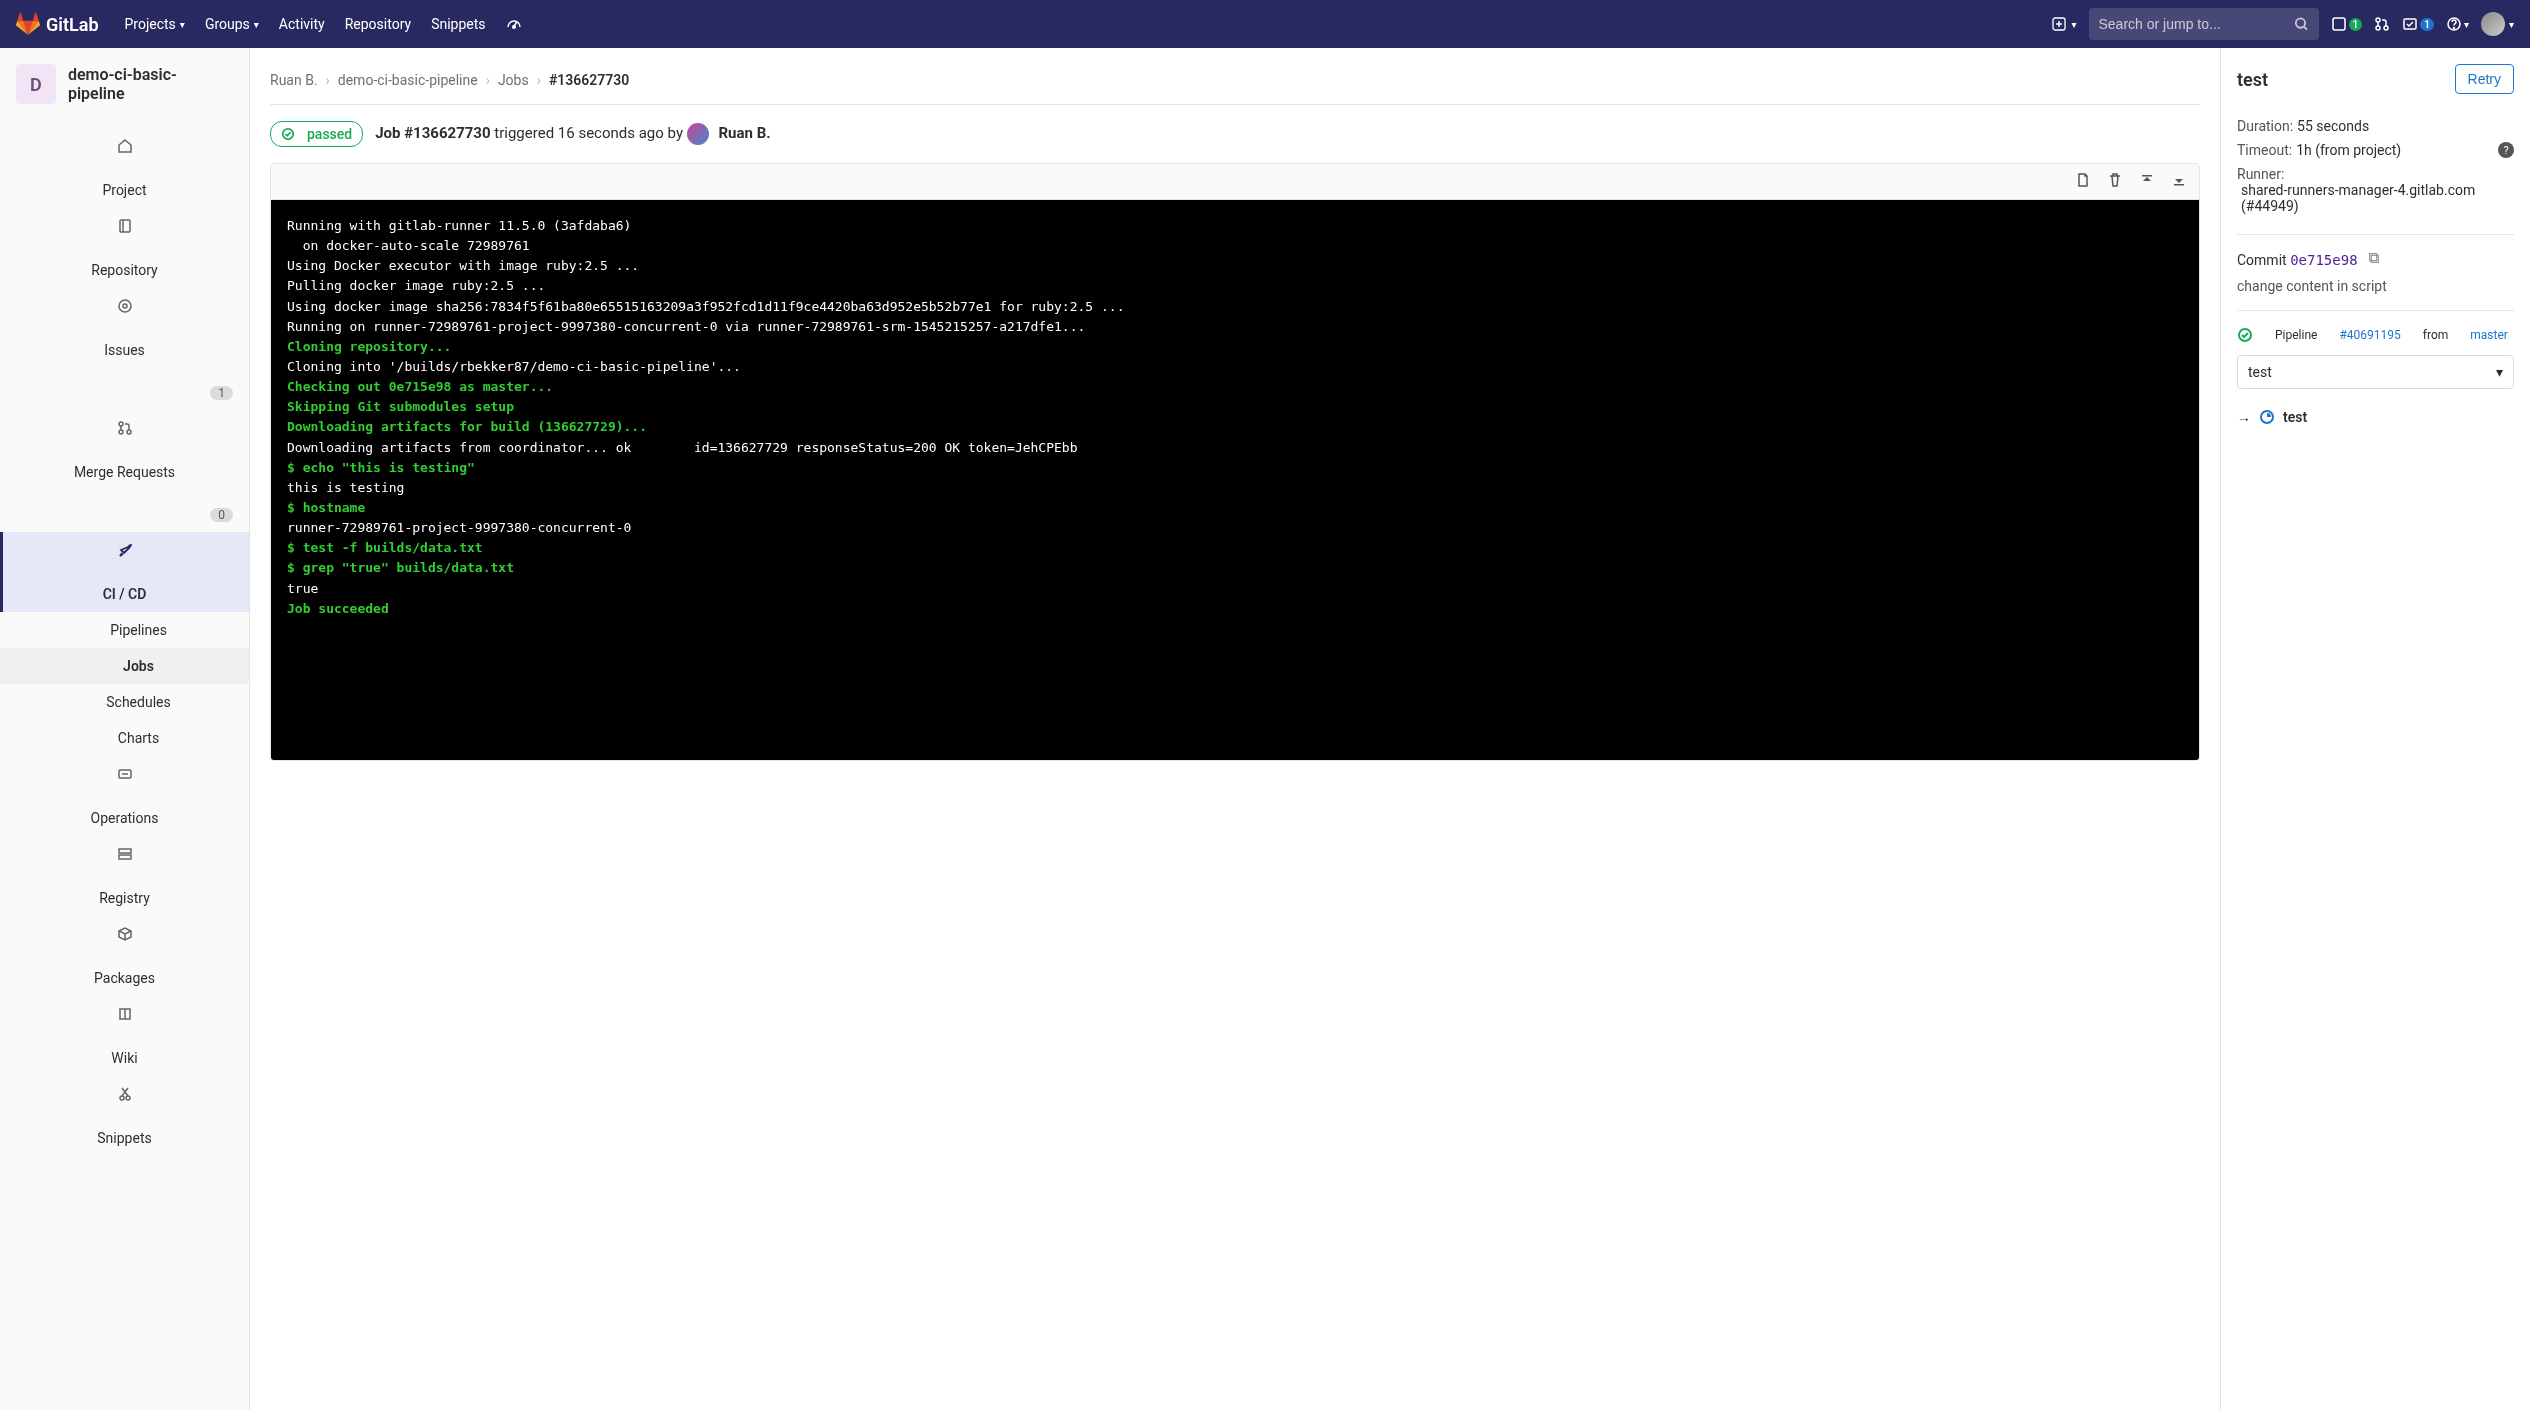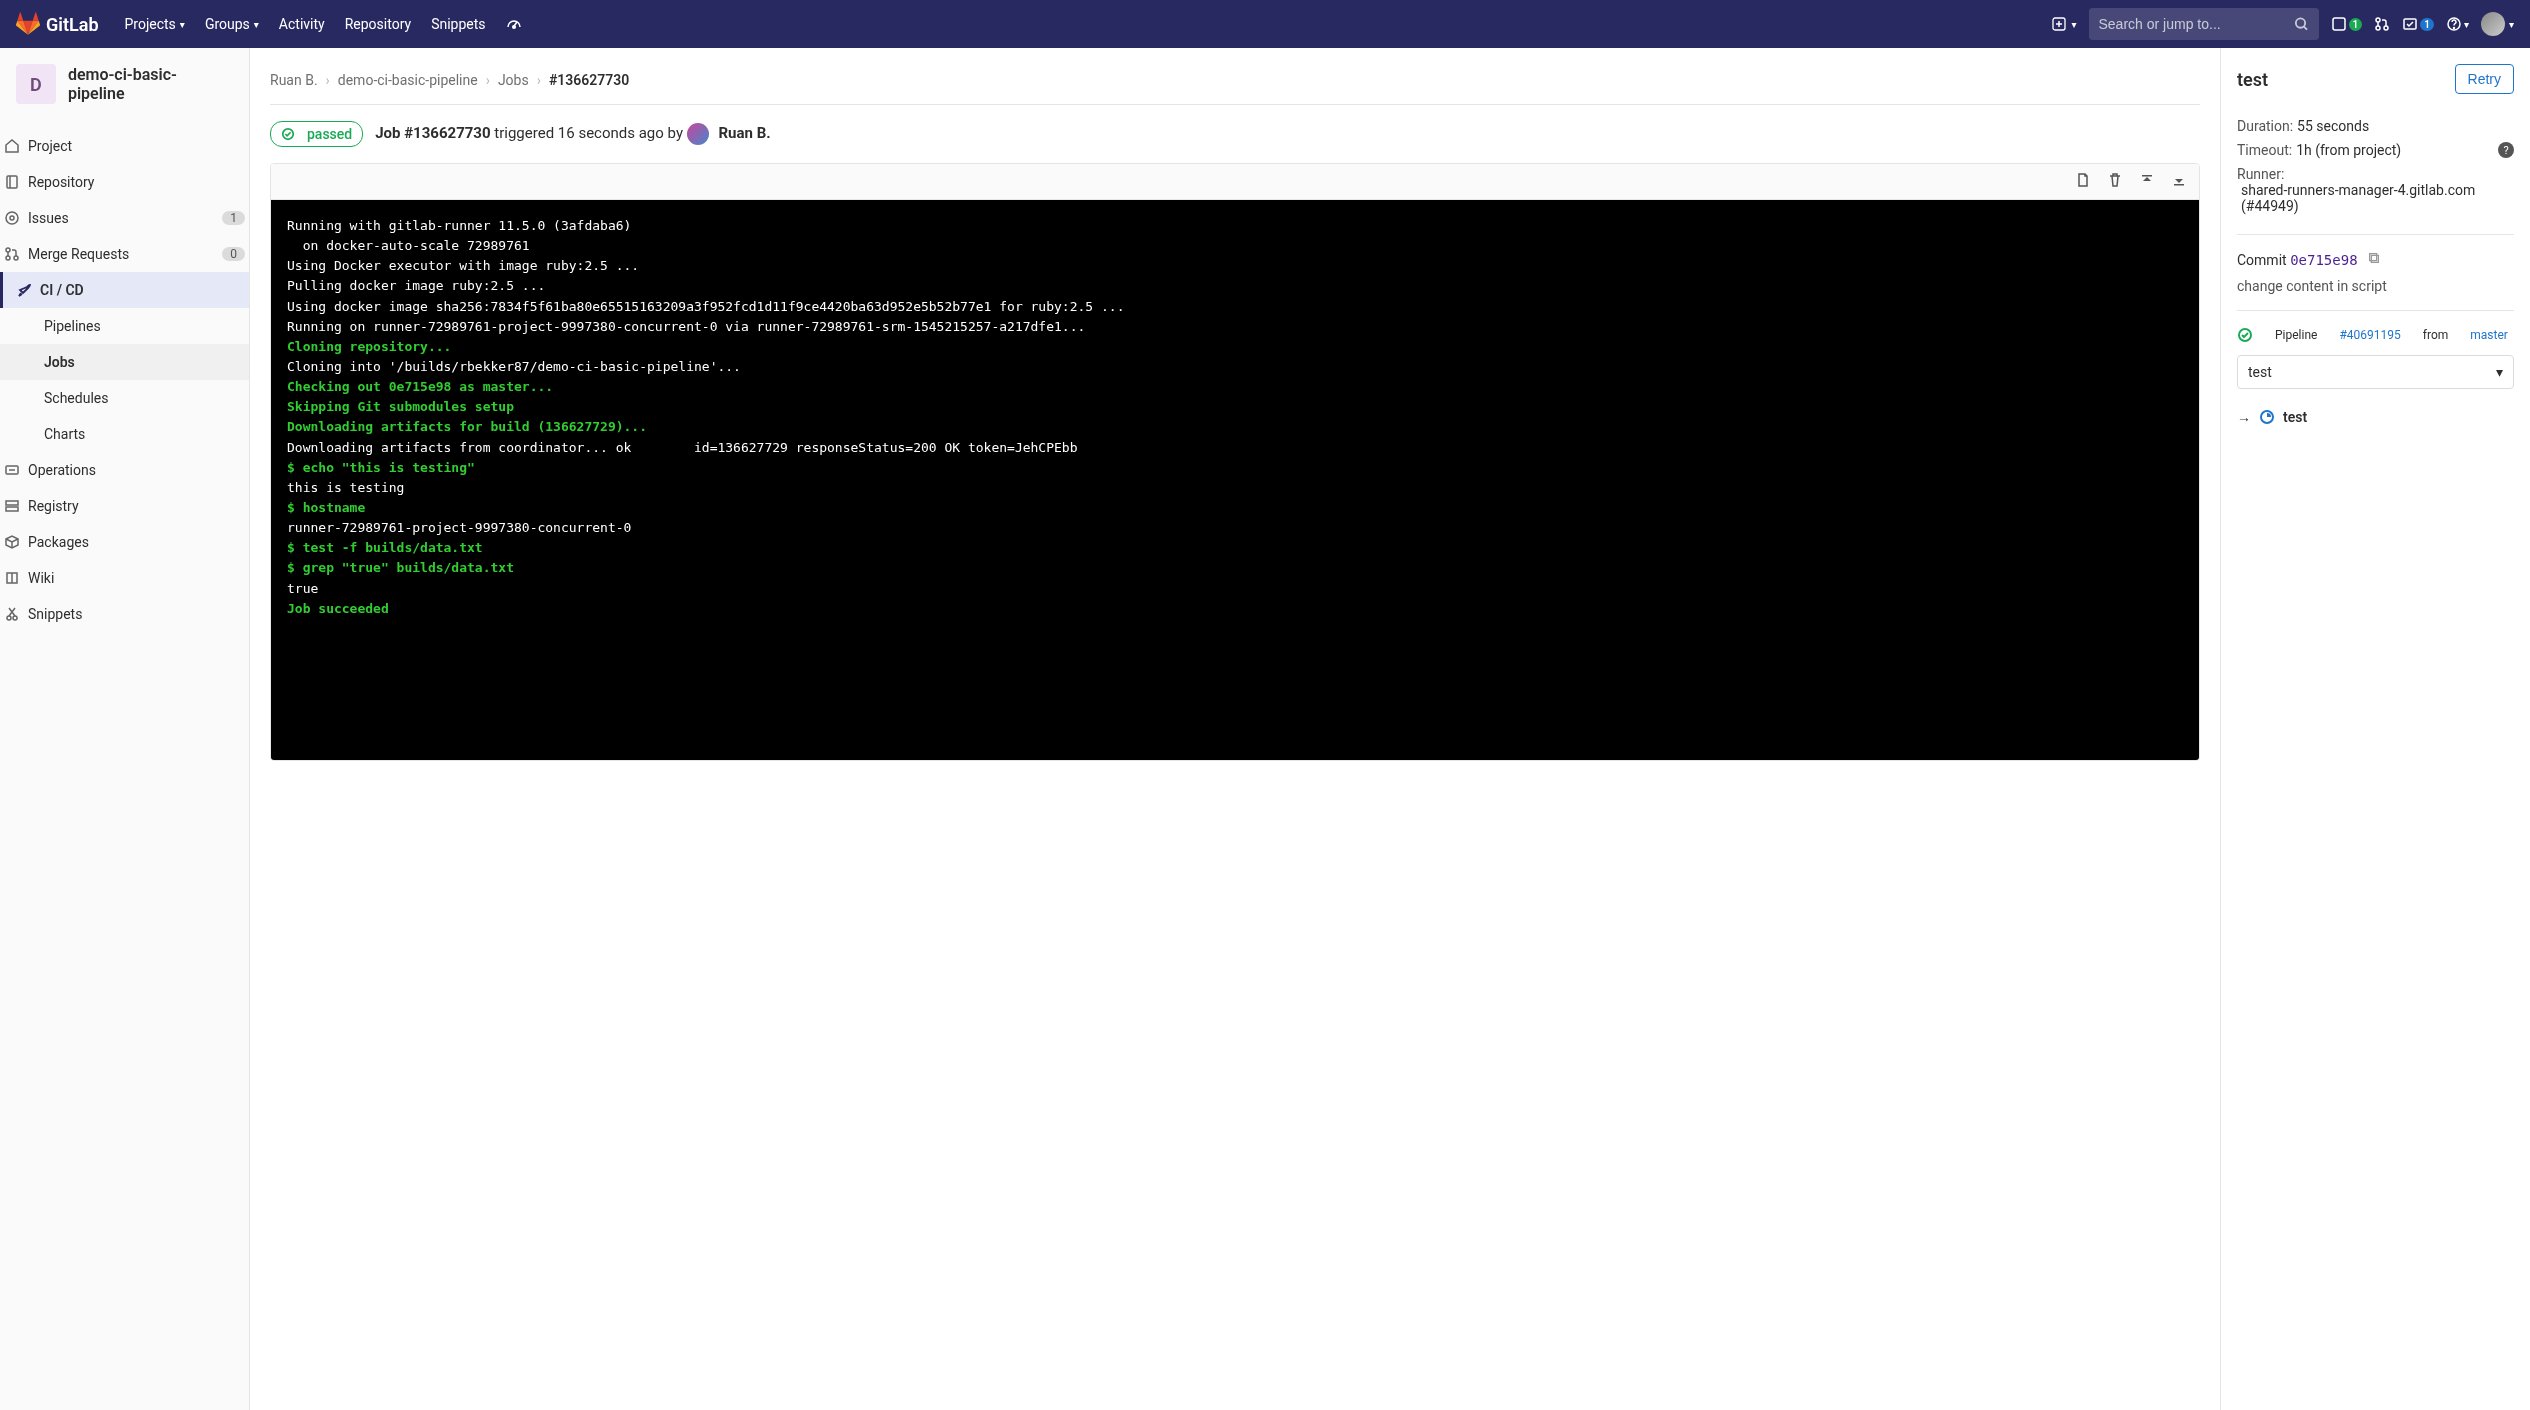--- a/index.html
+++ b/index.html
@@ -24,21 +24,21 @@
 .nav-icon .badge.blue { background: #1f75cb; }
 .avatar-sm { width: 24px; height: 24px; border-radius: 50%; background: linear-gradient(135deg,#888,#ccc); }
 
 
 .layout { display: flex; height: calc(100vh - 48px); }
 .sidebar { width: 250px; background: #fafafa; border-right: 1px solid #e5e5e5; overflow-y: auto; flex-shrink: 0; }
 .sidebar .project-header { display: flex; align-items: center; padding: 16px; gap: 12px; }
 .avatar-square { width: 40px; height: 40px; border-radius: 4px; background: #f0e4f5; color: #6e4a7e; display: flex; align-items: center; justify-content: center; font-size: 18px; font-weight: 600; }
 .project-name { font-size: 16px; font-weight: 600; line-height: 1.2; }
 .sidebar-nav { list-style: none; padding: 8px 0; }
-.sidebar-nav li { display: flex; align-items: center; padding: 10px 4px; cursor: pointer; gap: 8px; }
+.sidebar-nav li { display: flex; align-items: center; padding: 10px 16px; cursor: pointer; gap: 28px; flex-direction: column; }
 .sidebar-nav li.active { background: #e4e8f7; font-weight: 600; border-left: 3px solid #292961; padding-left: 13px; }
 .sidebar-nav li .icon { width: 16px; height: 16px; display: flex; align-items: center; justify-content: center; color: #666; }
 .sidebar-nav li .count { margin-left: auto; background: #dbdbdb; border-radius: 10px; padding: 0 8px; font-size: 12px; color: #555; }
 .sidebar-nav .subnav { list-style: none; }
 .sidebar-nav .subnav li { padding-left: 44px; font-weight: 400; }
 .sidebar-nav .subnav li.sub-active { font-weight: 600; background: #f0f0f0; }
 
 
 .main { flex: 1; display: flex; overflow: hidden; }
 .content { flex: 1; padding: 16px 20px; overflow-y: auto; }

